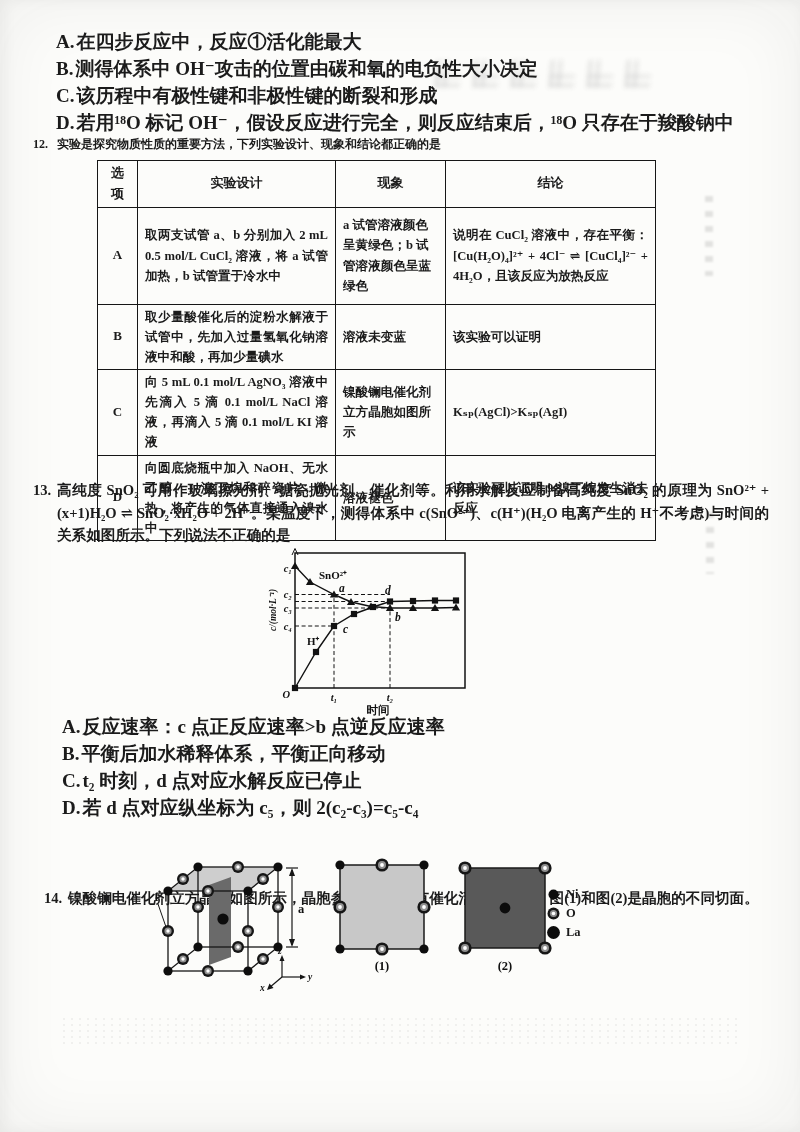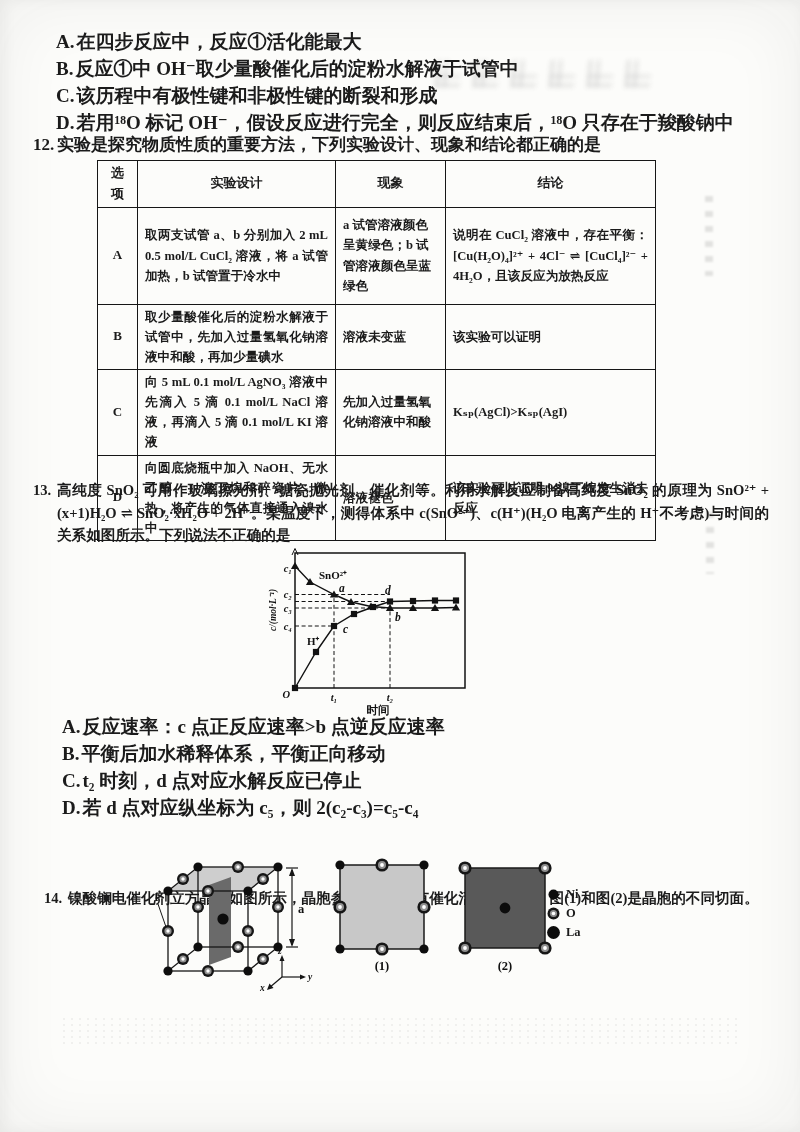--- a/index.html
+++ b/index.html
@@ -8,21 +8,21 @@
     background:#fcfcfa;overflow:hidden;color:#1b1b1b;
     font-family:"Liberation Serif","DejaVu Serif",serif;
     font-weight:600;
     box-shadow:inset 0 0 70px rgba(40,40,40,.06), inset 4px 0 14px rgba(40,40,40,.05);
   }
   .abs{position:absolute;}
   
   .opt-block{line-height:20px;font-size:19px;}
   .opt-block .opt-line{margin-bottom:7px;white-space:nowrap;}
   .olabel{margin-right:2px;}
-  .qline{font-size:17px;line-height:21px;}
+  .qline{font-size:12px;line-height:21px;}
   .qnum{position:absolute;left:-24px;top:0;}
   .stem{position:relative;font-size:14.6px;line-height:22.5px;text-align:justify;}
   
   table.exp{border-collapse:collapse;table-layout:fixed;font-size:12.6px;line-height:1.6;padding-left:8px;}
   table.exp th,table.exp td{border:1.6px solid #161616;padding:2px 7px;vertical-align:middle;}
   table.exp th{font-size:13px;text-align:center;height:21px;}
   td.opt{text-align:center;font-size:13px;}
   td.design,td.concl{text-align:justify;}
   
   .chart-wrap{width:214px;}
@@ -59,21 +59,21 @@
       <i></i>
       <i></i>
       <i></i>
   </div>
   <div class="abs edge-mark" style="left:705px;top:196px;height:80px;"></div>
   <div class="abs edge-mark" style="left:706px;top:512px;height:62px;"></div>
   <div class="abs speckle" style="left:60px;top:1016px;width:680px;height:30px;"></div>
 
   <div class="abs opt-block" style="left:56px;top:32px;">
     <div class="opt-line"><span class="olabel">A.</span><span>在四步反应中，反应①活化能最大</span></div>
-    <div class="opt-line"><span class="olabel">B.</span><span>反应①中 OH⁻取少量酸催化后的淀粉水解液于试管中</span></div>
+    <div class="opt-line"><span class="olabel">B.</span><span>测得体系中 OH⁻攻击的位置由碳和氧的电负性大小决定</span></div>
     <div class="opt-line"><span class="olabel">C.</span><span>该历程中有极性键和非极性键的断裂和形成</span></div>
     <div class="opt-line"><span class="olabel">D.</span><span>若用¹⁸O 标记 OH⁻，假设反应进行完全，则反应结束后，¹⁸O 只存在于羧酸钠中</span></div>
   </div>
 
   <div class="abs qline" style="left:57px;top:134px;width:720px;">
     <span class="qnum">12.</span><span>实验是探究物质性质的重要方法，下列实验设计、现象和结论都正确的是</span>
   </div>
 
   <div class="abs" style="left:97px;top:160px;">
     <table class="exp">
@@ -98,21 +98,21 @@
       </tr>
       <tr style="height:61px;">
         <td class="opt">B</td>
         <td class="design">取少量酸催化后的淀粉水解液于试管中，先加入过量氢氧化钠溶液中和酸，再加少量碘水</td>
         <td class="phen">溶液未变蓝</td>
         <td class="concl">该实验可以证明</td>
       </tr>
       <tr style="height:65px;">
         <td class="opt">C</td>
         <td class="design">向 5 mL 0.1 mol/L AgNO₃ 溶液中先滴入 5 滴 0.1 mol/L NaCl 溶液，再滴入 5 滴 0.1 mol/L KI 溶液</td>
-        <td class="phen">先加入过量氢氧化钠溶液中和酸</td>
+        <td class="phen">镍酸镧电催化剂立方晶胞如图所示</td>
         <td class="concl">Kₛₚ(AgCl)&gt;Kₛₚ(AgI)</td>
       </tr>
       <tr style="height:64px;">
         <td class="opt">D</td>
         <td class="design">向圆底烧瓶中加入 NaOH、无水乙醇、1-溴丁烷和碎瓷片，微热，将产生的气体直接通入溴水中</td>
         <td class="phen">溶液褪色</td>
         <td class="concl">该实验可以证明 9-溴丁烷发生消去反应</td>
       </tr>
     </tbody>
       </table>

